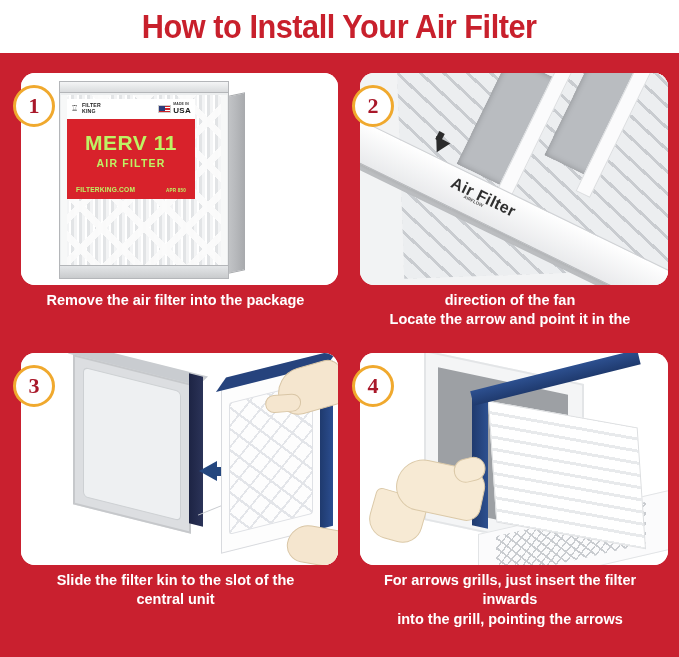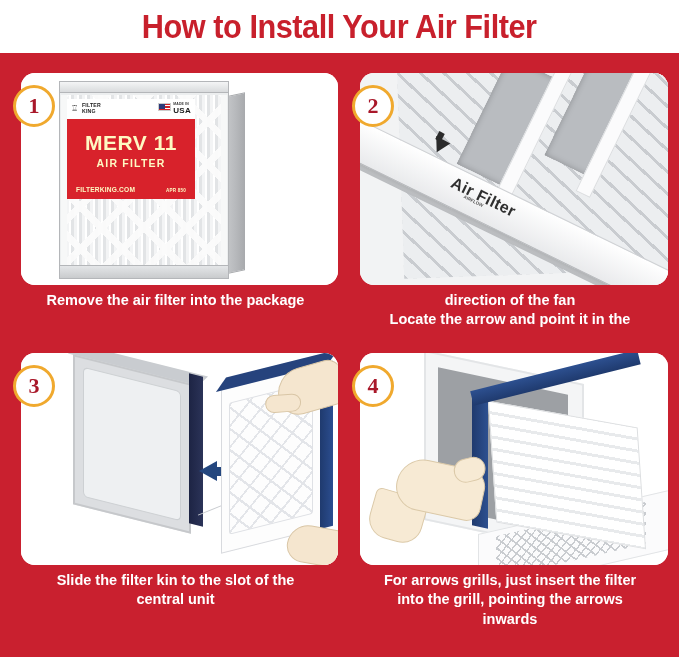--- a/index.html
+++ b/index.html
@@ -125,38 +125,38 @@
     justify-content:space-between;padding:0 4px;box-sizing:border-box;
   }
   .brand{display:flex;align-items:center;gap:2px;}
   .brand-mark{
     width:9px;height:10px;color:#1b1b1b;font-size:8px;line-height:10px;
   }
   .brand-txt{
     font-size:5.2px;font-weight:bold;color:#1b1b1b;line-height:1.15;
     letter-spacing:.2px;
   }
-  .usa{display:flex;align-items:flex-start;gap:2px;}
+  .usa{display:flex;align-items:center;gap:2px;}
   .flag{
     width:13px;height:8px;
     background:
       linear-gradient(180deg,#cf2128 0 1.2px,#fff 1.2px 2.4px,#cf2128 2.4px 3.6px,
       #fff 3.6px 4.8px,#cf2128 4.8px 6px,#fff 6px 7px,#cf2128 7px 8px);
     position:relative;border:0.5px solid #ccc;box-sizing:border-box;
   }
   .flag:before{
     content:"";position:absolute;left:0;top:0;width:6px;height:4.5px;
     background:#2b3a7a;
   }
   .usa-txt{line-height:1;}
   .usa-made{font-size:3.4px;font-weight:bold;color:#333;display:block;letter-spacing:.2px;}
   .usa-big{font-size:8px;font-weight:bold;color:#1b1b1b;display:block;letter-spacing:.3px;}
   .label-red{
     position:absolute;left:0;top:20px;width:128px;height:80px;
-    background:#D8222B;color:#fef9c3;
+    background:#D8222B;color:#bef264;
     display:flex;flex-direction:column;align-items:center;
   }
   .merv{font-size:21px;font-weight:bold;letter-spacing:.5px;margin-top:12px;}
   .airfilter{font-size:10.5px;font-weight:bold;letter-spacing:1.2px;margin-top:2px;}
   .label-foot{
     position:absolute;left:0;bottom:6px;width:128px;
     display:flex;justify-content:space-between;padding:0 9px;
     box-sizing:border-box;align-items:baseline;
   }
   .site{font-size:6.6px;font-weight:bold;letter-spacing:.2px;}
@@ -478,18 +478,18 @@
         <div class="grill-blue"></div>
         <div class="hand-c-wrist"></div>
         <div class="hand-c"></div>
       </div>
     </div>
     <div class="badge">
       <span>4</span>
     </div>
     <div class="caption">
       <div>For arrows grills, just insert the filter</div>
+      <div>inwards</div>
       <div>into the grill, pointing the arrows</div>
-      <div>inwards</div>
     </div>
   </div>
 
 </div>
 
 </body></html>

